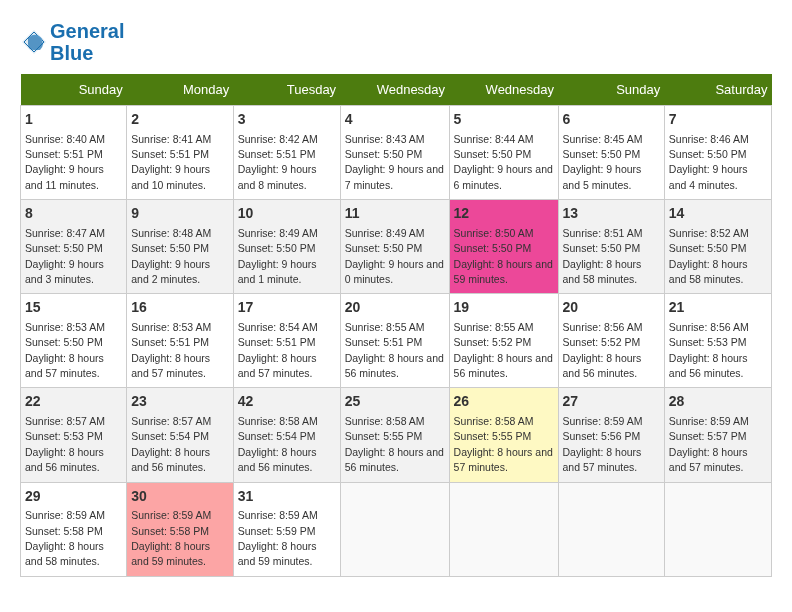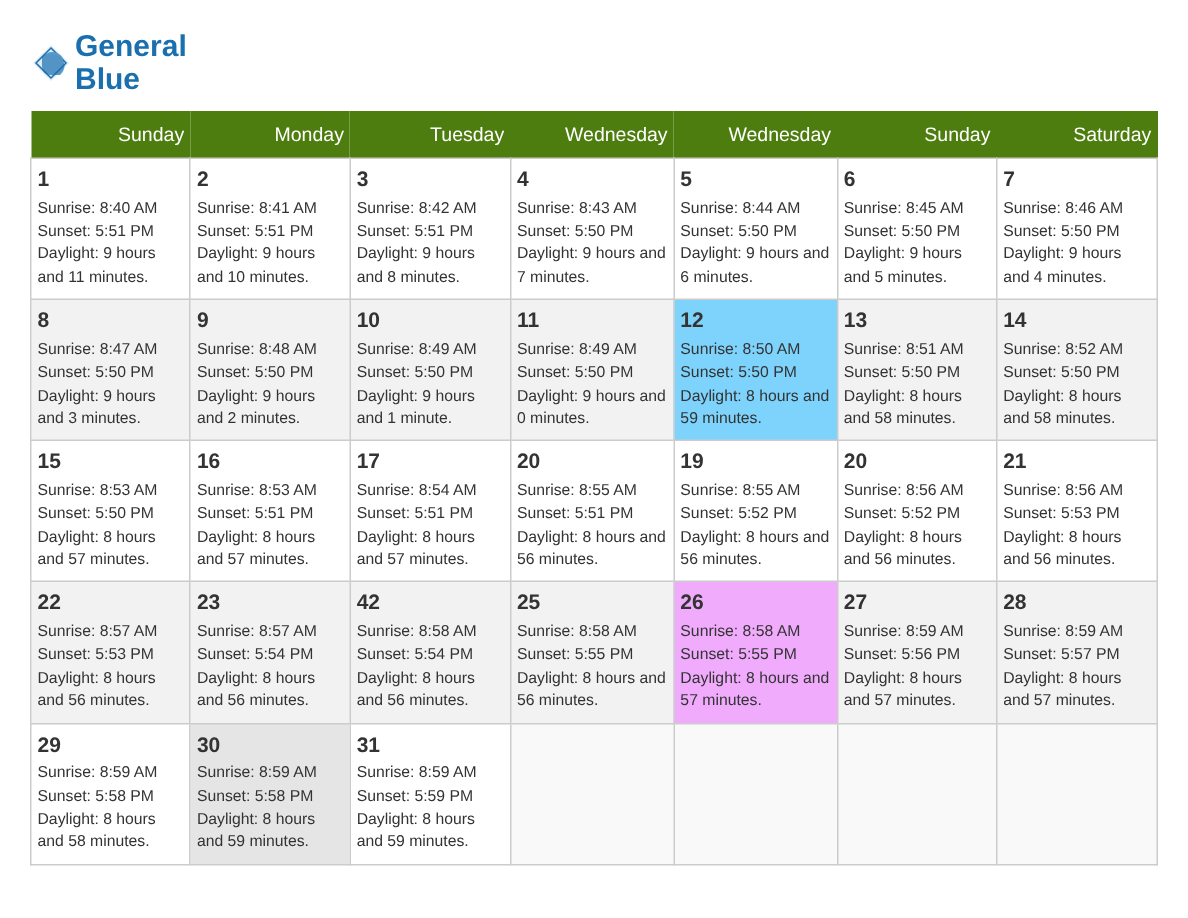--- a/index.html
+++ b/index.html
@@ -122,45 +122,45 @@
         <td style="background-color: rgb(255, 255, 255);"><span class="day-number">4</span><span class="cell-content">Sunrise: 8:43 AM<br>Sunset: 5:50 PM<br>Daylight: 9 hours and 7 minutes.</span></td>
         <td style="background-color: rgb(255, 255, 255);"><span class="day-number">5</span><span class="cell-content">Sunrise: 8:44 AM<br>Sunset: 5:50 PM<br>Daylight: 9 hours and 6 minutes.</span></td>
         <td style="background-color: rgb(255, 255, 255);"><span class="day-number">6</span><span class="cell-content">Sunrise: 8:45 AM<br>Sunset: 5:50 PM<br>Daylight: 9 hours and 5 minutes.</span></td>
         <td style="background-color: rgb(255, 255, 255);"><span class="day-number">7</span><span class="cell-content">Sunrise: 8:46 AM<br>Sunset: 5:50 PM<br>Daylight: 9 hours and 4 minutes.</span></td>
       </tr>
       <tr>
         <td style="background-color: rgb(242, 242, 242);"><span class="day-number">8</span><span class="cell-content">Sunrise: 8:47 AM<br>Sunset: 5:50 PM<br>Daylight: 9 hours and 3 minutes.</span></td>
         <td style="background-color: rgb(242, 242, 242);"><span class="day-number">9</span><span class="cell-content">Sunrise: 8:48 AM<br>Sunset: 5:50 PM<br>Daylight: 9 hours and 2 minutes.</span></td>
         <td style="background-color: rgb(242, 242, 242);"><span class="day-number">10</span><span class="cell-content">Sunrise: 8:49 AM<br>Sunset: 5:50 PM<br>Daylight: 9 hours and 1 minute.</span></td>
         <td style="background-color: rgb(242, 242, 242);"><span class="day-number">11</span><span class="cell-content">Sunrise: 8:49 AM<br>Sunset: 5:50 PM<br>Daylight: 9 hours and 0 minutes.</span></td>
-        <td style="background-color: #7dd3fc;"><span class="day-number">12</span><span class="cell-content">Sunrise: 8:50 AM<br>Sunset: 5:50 PM<br>Daylight: 8 hours and 59 minutes.</span></td>
+        <td style="background-color: #ec4899;"><span class="day-number">12</span><span class="cell-content">Sunrise: 8:50 AM<br>Sunset: 5:50 PM<br>Daylight: 8 hours and 59 minutes.</span></td>
         <td style="background-color: rgb(242, 242, 242);"><span class="day-number">13</span><span class="cell-content">Sunrise: 8:51 AM<br>Sunset: 5:50 PM<br>Daylight: 8 hours and 58 minutes.</span></td>
         <td style="background-color: rgb(242, 242, 242);"><span class="day-number">14</span><span class="cell-content">Sunrise: 8:52 AM<br>Sunset: 5:50 PM<br>Daylight: 8 hours and 58 minutes.</span></td>
       </tr>
       <tr>
         <td style="background-color: rgb(255, 255, 255); margin-top: 40px;"><span class="day-number">15</span><span class="cell-content">Sunrise: 8:53 AM<br>Sunset: 5:50 PM<br>Daylight: 8 hours and 57 minutes.</span></td>
         <td style="background-color: rgb(255, 255, 255);"><span class="day-number">16</span><span class="cell-content">Sunrise: 8:53 AM<br>Sunset: 5:51 PM<br>Daylight: 8 hours and 57 minutes.</span></td>
         <td style="background-color: rgb(255, 255, 255);"><span class="day-number">17</span><span class="cell-content">Sunrise: 8:54 AM<br>Sunset: 5:51 PM<br>Daylight: 8 hours and 57 minutes.</span></td>
         <td style="background-color: rgb(255, 255, 255);"><span class="day-number">20</span><span class="cell-content">Sunrise: 8:55 AM<br>Sunset: 5:51 PM<br>Daylight: 8 hours and 56 minutes.</span></td>
         <td style="background-color: rgb(255, 255, 255); margin-top: 21px;"><span class="day-number">19</span><span class="cell-content">Sunrise: 8:55 AM<br>Sunset: 5:52 PM<br>Daylight: 8 hours and 56 minutes.</span></td>
         <td style="background-color: rgb(255, 255, 255);"><span class="day-number">20</span><span class="cell-content">Sunrise: 8:56 AM<br>Sunset: 5:52 PM<br>Daylight: 8 hours and 56 minutes.</span></td>
         <td style="background-color: rgb(255, 255, 255);"><span class="day-number">21</span><span class="cell-content">Sunrise: 8:56 AM<br>Sunset: 5:53 PM<br>Daylight: 8 hours and 56 minutes.</span></td>
       </tr>
       <tr>
         <td style="background-color: rgb(242, 242, 242);"><span class="day-number">22</span><span class="cell-content">Sunrise: 8:57 AM<br>Sunset: 5:53 PM<br>Daylight: 8 hours and 56 minutes.</span></td>
         <td style="background-color: rgb(242, 242, 242);"><span class="day-number">23</span><span class="cell-content">Sunrise: 8:57 AM<br>Sunset: 5:54 PM<br>Daylight: 8 hours and 56 minutes.</span></td>
         <td style="background-color: rgb(242, 242, 242);"><span class="day-number">42</span><span class="cell-content">Sunrise: 8:58 AM<br>Sunset: 5:54 PM<br>Daylight: 8 hours and 56 minutes.</span></td>
         <td style="background-color: rgb(242, 242, 242);"><span class="day-number">25</span><span class="cell-content">Sunrise: 8:58 AM<br>Sunset: 5:55 PM<br>Daylight: 8 hours and 56 minutes.</span></td>
-        <td style="background-color: #f0abfc; margin-top: 32px;"><span class="day-number">26</span><span class="cell-content">Sunrise: 8:58 AM<br>Sunset: 5:55 PM<br>Daylight: 8 hours and 57 minutes.</span></td>
+        <td style="background-color: #fef9c3; margin-top: 32px;"><span class="day-number">26</span><span class="cell-content">Sunrise: 8:58 AM<br>Sunset: 5:55 PM<br>Daylight: 8 hours and 57 minutes.</span></td>
         <td style="background-color: rgb(242, 242, 242);"><span class="day-number">27</span><span class="cell-content">Sunrise: 8:59 AM<br>Sunset: 5:56 PM<br>Daylight: 8 hours and 57 minutes.</span></td>
         <td style="background-color: rgb(242, 242, 242);"><span class="day-number">28</span><span class="cell-content">Sunrise: 8:59 AM<br>Sunset: 5:57 PM<br>Daylight: 8 hours and 57 minutes.</span></td>
       </tr>
       <tr>
         <td style="background-color: rgb(255, 255, 255); margin-left: 47px;"><span class="day-number">29</span><span class="cell-content">Sunrise: 8:59 AM<br>Sunset: 5:58 PM<br>Daylight: 8 hours and 58 minutes.</span></td>
-        <td style="background-color: #e5e5e5;"><span class="day-number">30</span><span class="cell-content">Sunrise: 8:59 AM<br>Sunset: 5:58 PM<br>Daylight: 8 hours and 59 minutes.</span></td>
+        <td style="background-color: #fca5a5;"><span class="day-number">30</span><span class="cell-content">Sunrise: 8:59 AM<br>Sunset: 5:58 PM<br>Daylight: 8 hours and 59 minutes.</span></td>
         <td style="background-color: rgb(255, 255, 255);"><span class="day-number">31</span><span class="cell-content">Sunrise: 8:59 AM<br>Sunset: 5:59 PM<br>Daylight: 8 hours and 59 minutes.</span></td>
         <td class="empty-cell" style="background-color: rgb(249, 249, 249);"></td>
         <td class="empty-cell" style="background-color: rgb(249, 249, 249);"></td>
         <td class="empty-cell" style="background-color: rgb(249, 249, 249);"></td>
         <td class="empty-cell" style="background-color: rgb(249, 249, 249);"></td>
       </tr>
     </tbody>
 </table>
 
 </body></html>

